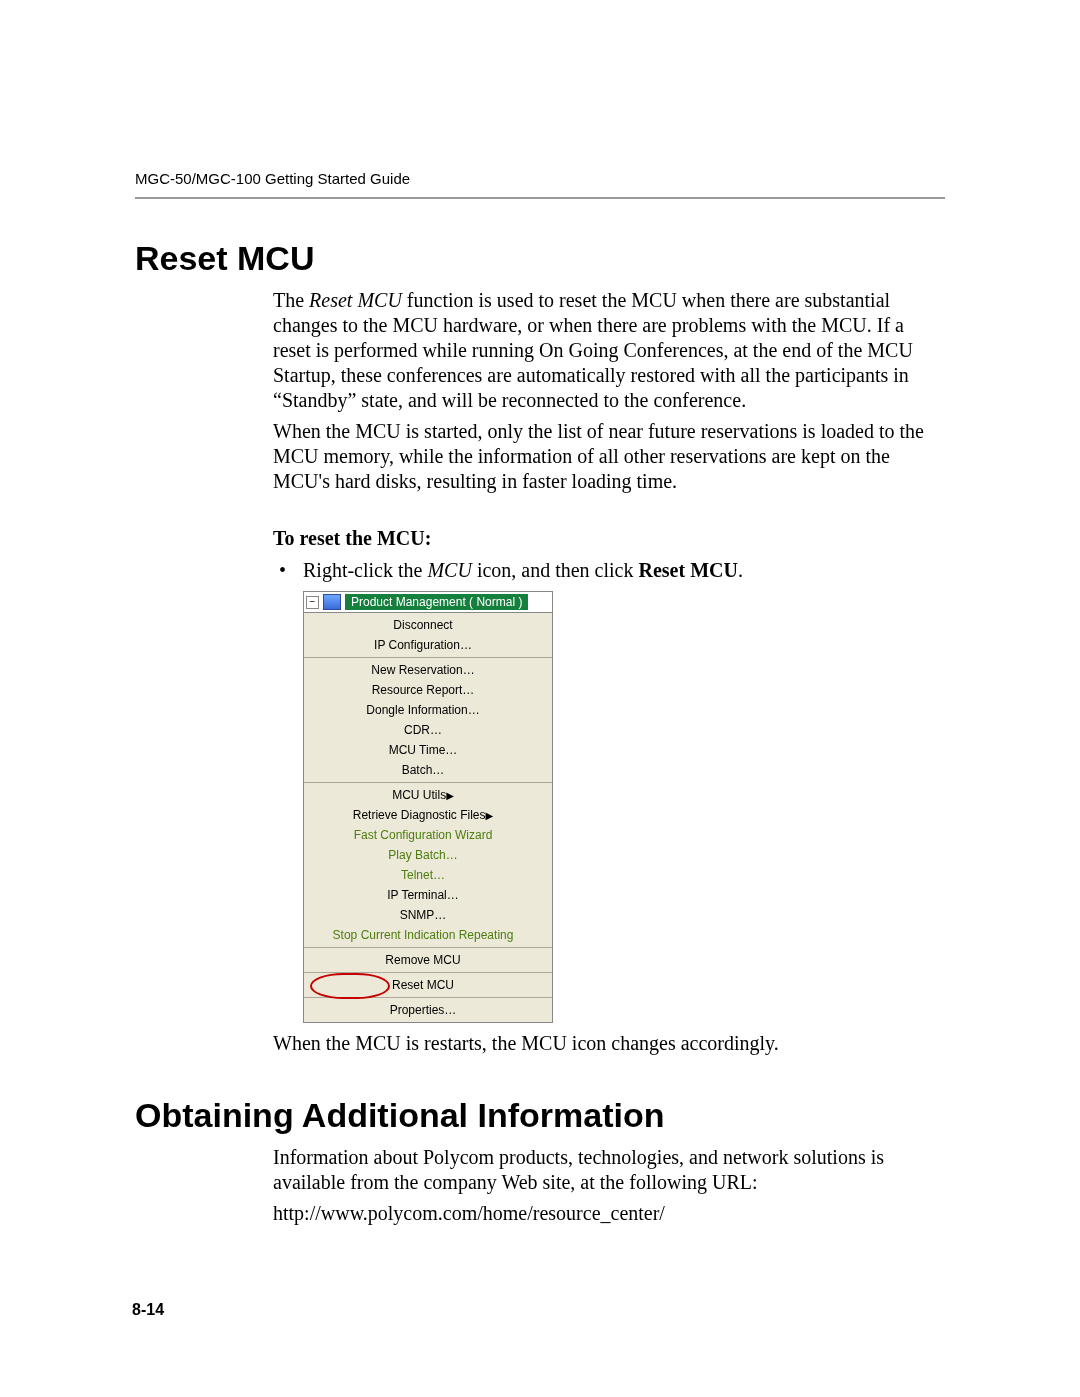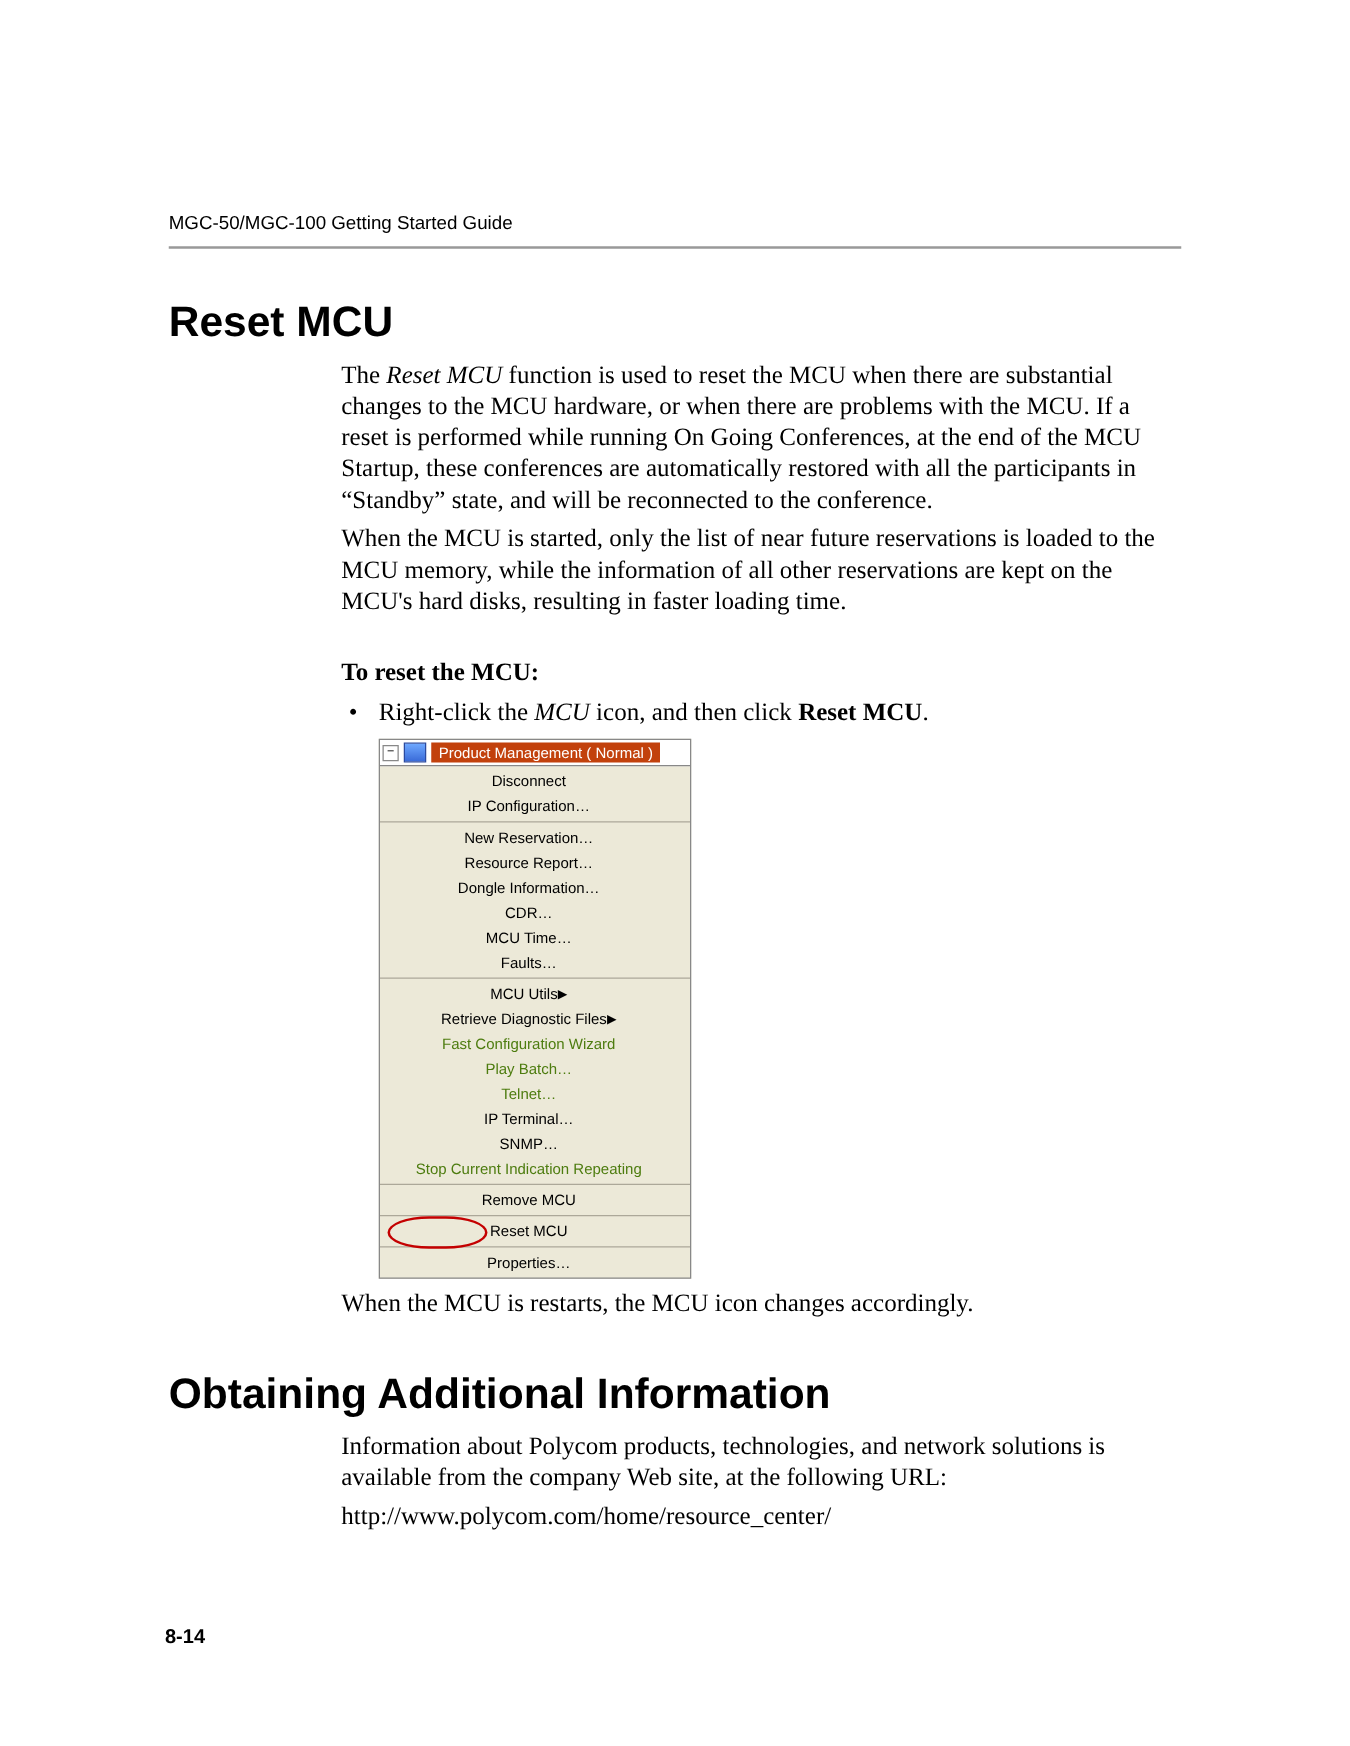--- a/index.html
+++ b/index.html
@@ -102,21 +102,21 @@
     line-height: 1;
   }
   .tree-icon {
     width: 16px;
     height: 14px;
     background: linear-gradient(#6ea8ff,#3a6bd8);
     border: 1px solid #2a4aa0;
     margin-right: 4px;
   }
   .tree-label {
-    background: #c2410c;
+    background: #15803d;
     color: #fff;
     padding: 1px 6px;
   }
   .menu-group {
     border-top: 1px solid #aca899;
     padding: 2px 0;
   }
   .menu-group:first-of-type { border-top: none; }
   .menu-item {
     display: flex;
@@ -200,21 +200,21 @@
             <div class="menu-item">
               <span>Dongle Information…</span>
             </div>
             <div class="menu-item">
               <span>CDR…</span>
             </div>
             <div class="menu-item">
               <span>MCU Time…</span>
             </div>
             <div class="menu-item">
-              <span>Faults…</span>
+              <span>Batch…</span>
             </div>
           </div>
           <div class="menu-group">
             <div class="menu-item">
               <span>MCU Utils</span>
               <span class="submenu-arrow">▶</span>
             </div>
             <div class="menu-item">
               <span>Retrieve Diagnostic Files</span>
               <span class="submenu-arrow">▶</span>

